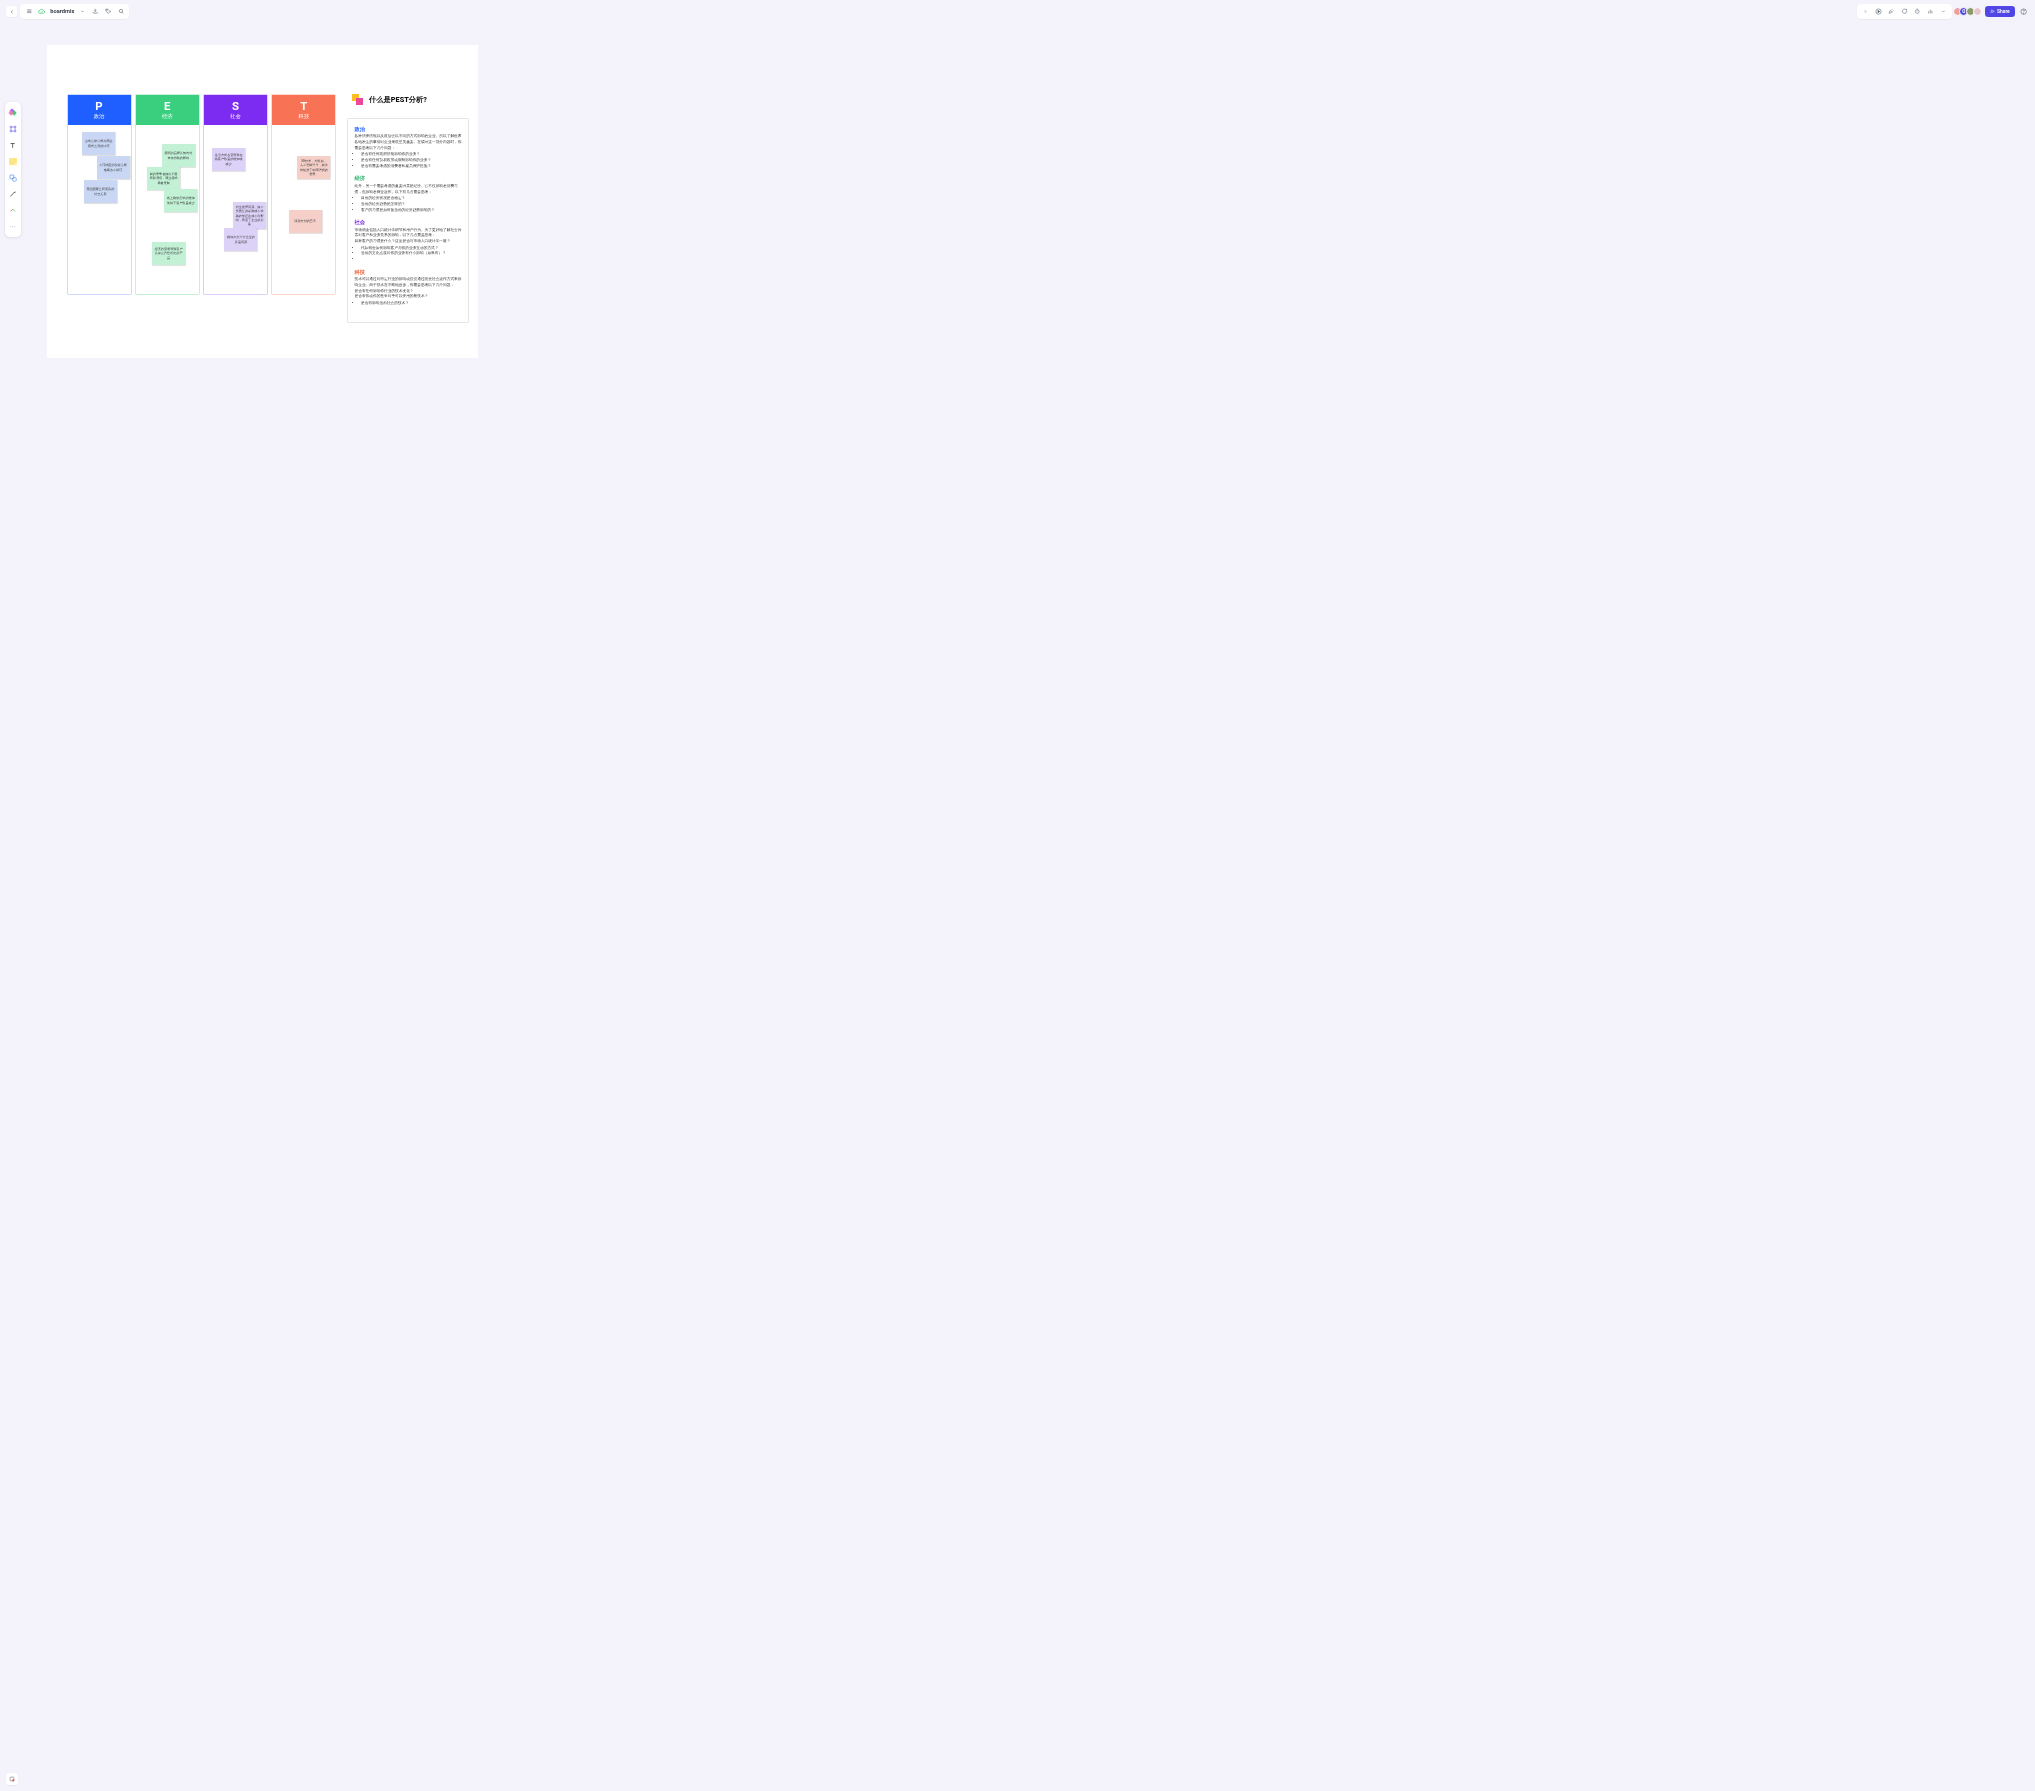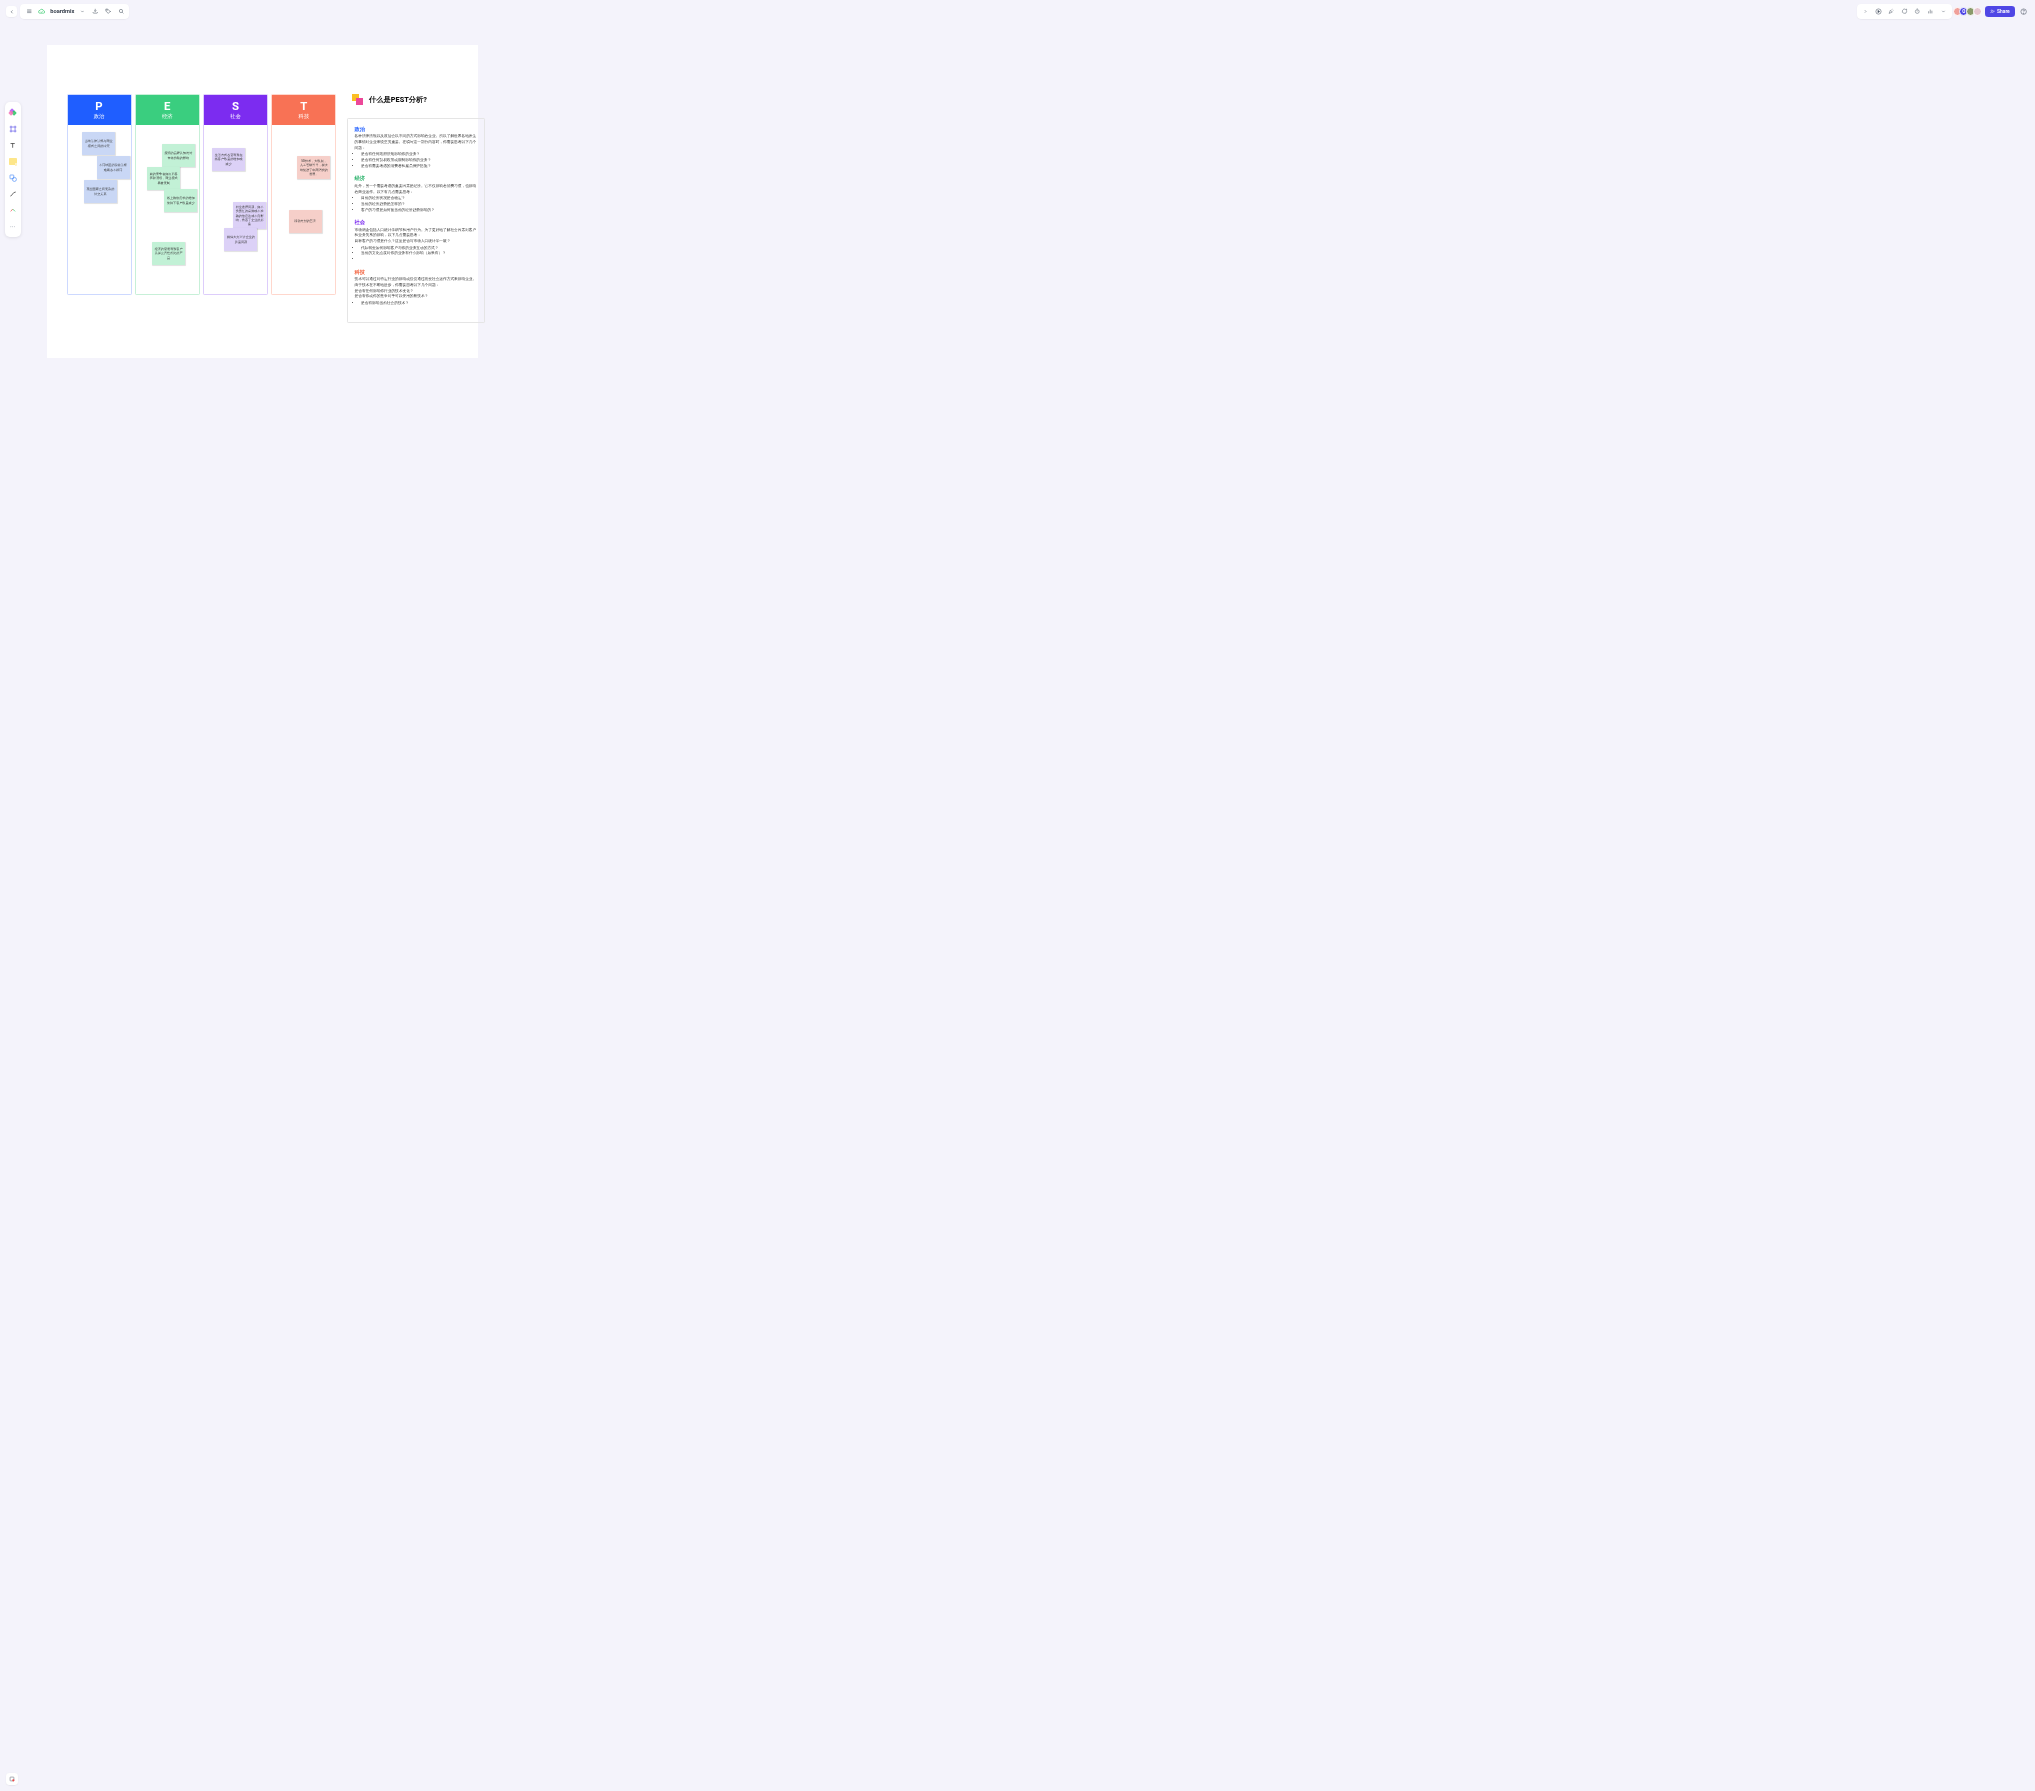--- a/index.html
+++ b/index.html
@@ -219,21 +219,21 @@
   }
   .note.blue   { background: #c9d7f5; }
   .note.green  { background: #c2f1d6; }
   .note.purple { background: #dcd1f7; }
   .note.red    { background: #f6cfc9; }
 
   
   .explain {
     position: absolute;
     left: 300px; top: 49px;
-    width: 138px;
+    width: 122px;
   }
   .ex-title-row {
     display: flex;
     align-items: center;
     gap: 4.9px;
     padding-left: 4.9px;
     margin-bottom: 11.4px;
   }
   .ex-logo {
     position: relative;

